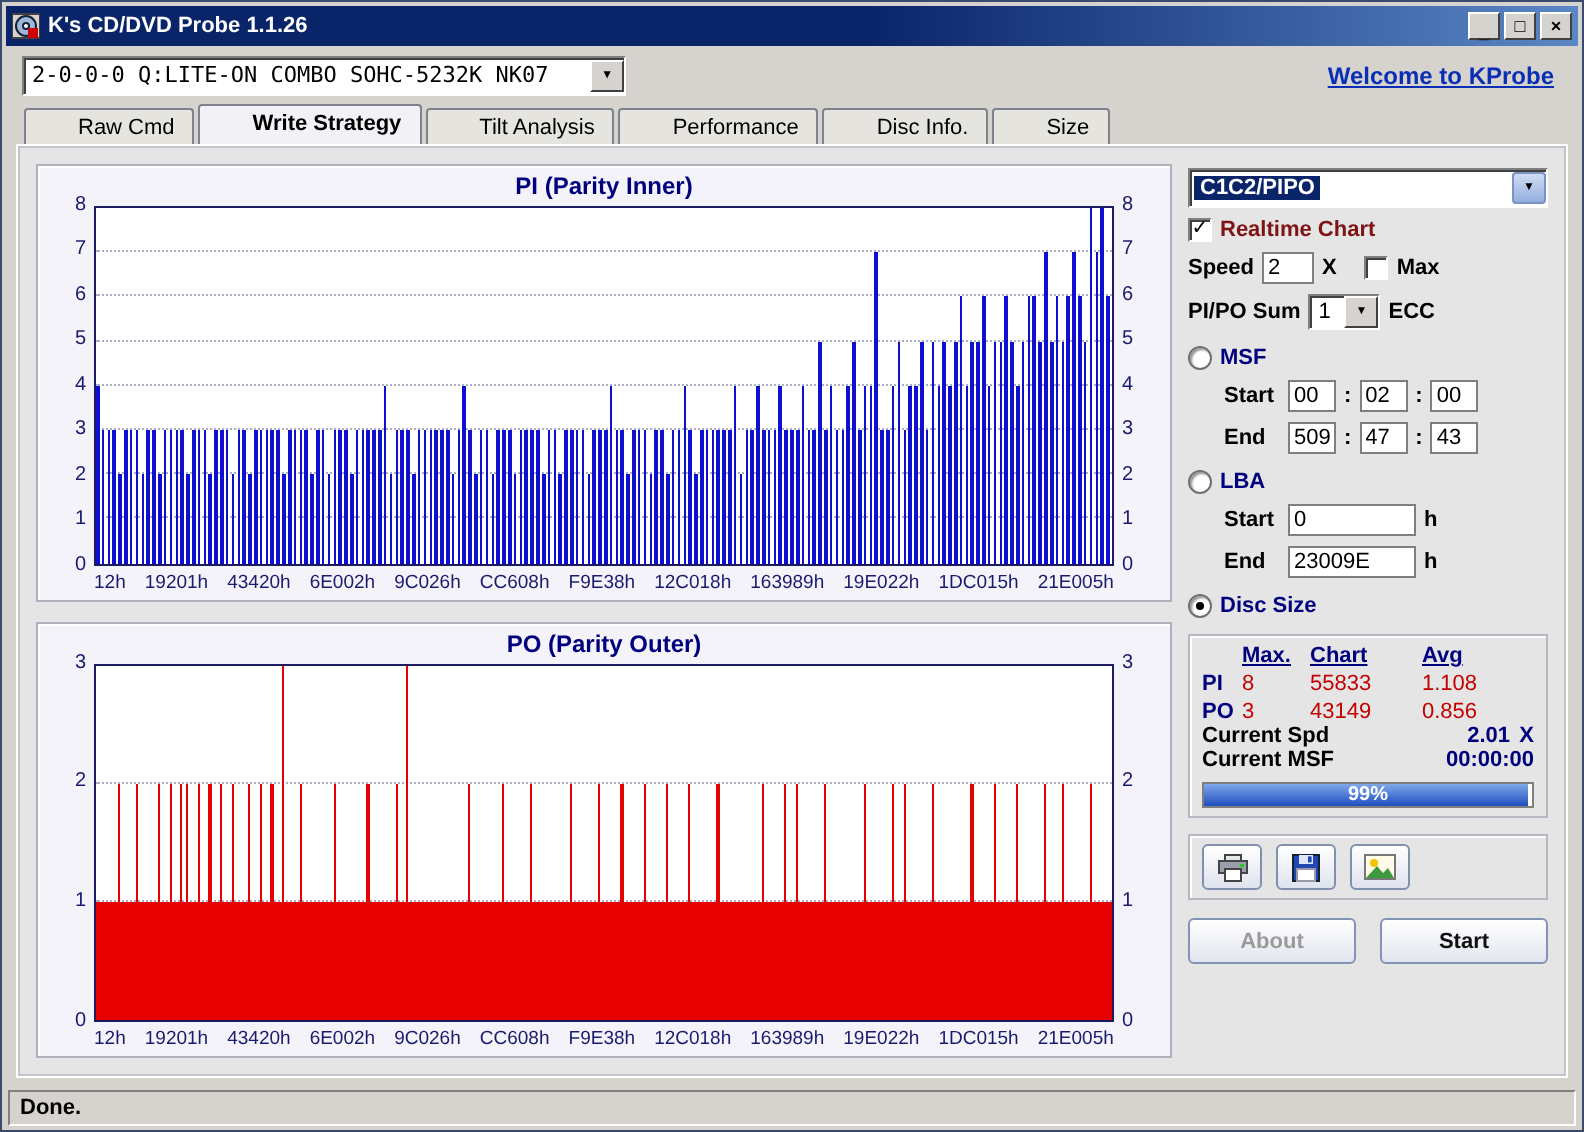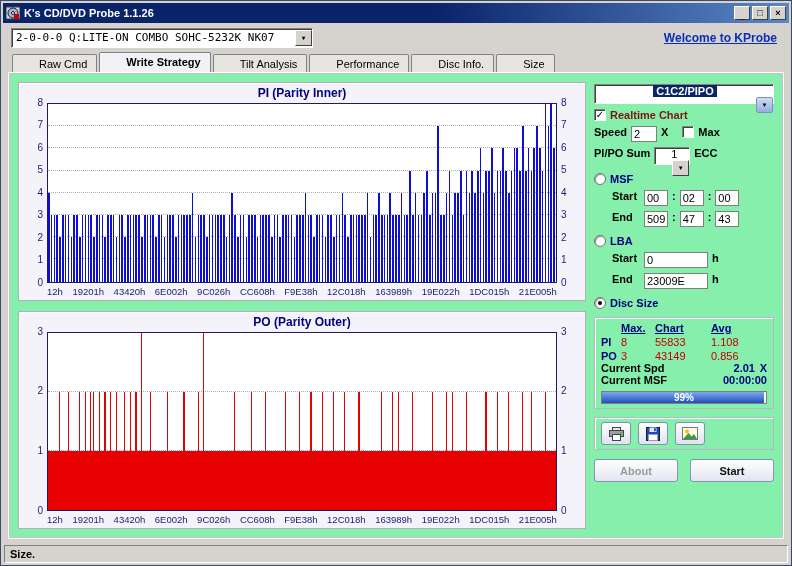--- a/index.html
+++ b/index.html
@@ -31,21 +31,21 @@
   .combo-btn.xp { background:linear-gradient(#cfdcf5,#94aede); border:1px solid #7a93c0; border-radius:2px; height:16px; }
   .welcome { color:#0a2fb4; font-weight:bold; font-size:12px; text-decoration:underline; margin-right:4px; cursor:pointer; }
 
   
   .tabstrip { height:21px; flex:none; display:flex; align-items:flex-end; padding-left:9px; }
   .tab { background:#e6e4de; border:1px solid #7d828c; border-bottom:none; border-radius:2px 2px 0 0;
          padding:3px 9px 2px 26px; margin-right:2px; font-size:11px; cursor:default; }
   .tab.active { background:#f1f1f6; font-weight:bold; padding-bottom:4px; position:relative; z-index:2;margin-top:28px; }
 
   
-  .main { flex:1; margin:0 5px 4px 5px; background:#86efac; border:1px solid #ffffff;
+  .main { flex:1; margin:0 5px 4px 5px; background:#e5e5e5; border:1px solid #ffffff;
           box-shadow:inset 0 0 0 1px #c3c3cc; display:flex; gap:8px; padding:9px; min-height:0; }
 
   .charts-col { flex:1; display:flex; flex-direction:column; gap:10px; min-width:0; }
   .chart-panel { flex:1; background:#f3f3f9; border:1px solid #b0b0bc; box-shadow:inset 1px 1px 0 #ffffff;
                  display:flex; flex-direction:column; padding:3px 6px 2px 6px; min-height:0; }
   .chart-title { flex:none; height:17px; text-align:center; color:#00007e; font-weight:bold; font-size:12px; }
   .chart-body { flex:1; display:grid; grid-template-columns:22px 1fr 22px; grid-template-rows:1fr 15px; min-height:0; }
   .yl { position:relative; grid-row:1; font-size:10px; color:#1b1b6e; }
   .yl.left  { grid-column:1; }
   .yl.right { grid-column:3; }
@@ -54,31 +54,31 @@
   .yl.right span { left:4px; }
   .plot { grid-column:2; grid-row:1; position:relative; background:#ffffff; border:1px solid #1c1c60; overflow:hidden; }
   .xlabels { grid-column:2; grid-row:2; display:flex; justify-content:space-between; align-items:flex-start;
              padding-top:3px; font-size:9.5px; color:#1b1b6e; white-space:nowrap; }
   .gridline { position:absolute; left:0; right:0; height:0; border-top:1px dotted #adadc6; }
   .bar { position:absolute; bottom:0; min-width:1px; }
   .baseline { position:absolute; bottom:0; left:0; right:0; }
 
   
   .side-panel { width:180px; flex:none; display:flex; flex-direction:column; }
-  .prow { display:flex; align-items:flex-start; gap:4px; margin-top:5px; }
+  .prow { display:flex; align-items:center; gap:4px; margin-top:5px; }
   .prow.radio { margin-top:8px; }
   .prow.indent { margin-left:18px; }
   .lbl { font-weight:bold; }
   .navy { color:#00007e; }
   .maroon { color:#7e1414; }
   .wlab { width:28px; flex:none; }
   .sep { font-weight:bold; }
 
   .combo { height:20px; background:#fff; border:1px solid; border-color:#808080 #fff #fff #808080;
-           box-shadow:inset 1px 1px 0 #404040; display:flex; align-items:center; padding-left:2px;flex-direction:column; }
+           box-shadow:inset 1px 1px 0 #404040; display:flex; align-items:center; padding-left:2px; }
   .mode-combo { margin-top:2px; width:100%; }
   .mode-text { background:#0a246a; color:#fff; font-weight:bold; padding:0 3px; font-size:11px; }
   .small-combo { width:36px; height:18px; }
   .small-combo > span:first-child { padding-left:2px; flex:1; }
 
   .txt { height:16px; border:1px solid #7f7f7f; background:#fff; font-family:inherit; font-size:11px; padding:0 2px; }
   .w26 { width:26px; } .w24 { width:24px; } .w64 { width:64px; }
 
   .cb { width:12px; height:12px; flex:none; background:#fff; border:1px solid; border-color:#808080 #fff #fff #808080;
         box-shadow:inset 1px 1px 0 #404040; display:inline-flex; align-items:center; justify-content:center; }
@@ -611,17 +611,17 @@
       <div class="run-row">
         <button class="push disabled">About</button>
         <button class="push">Start</button>
       </div>
 
     </div>
   </div>
 
   <div class="statusbar">
     <div class="status-inner">
-      <span>Size.</span>
+      <span>Done.</span>
     </div>
   </div>
 
 </div>
 
 </body></html>

